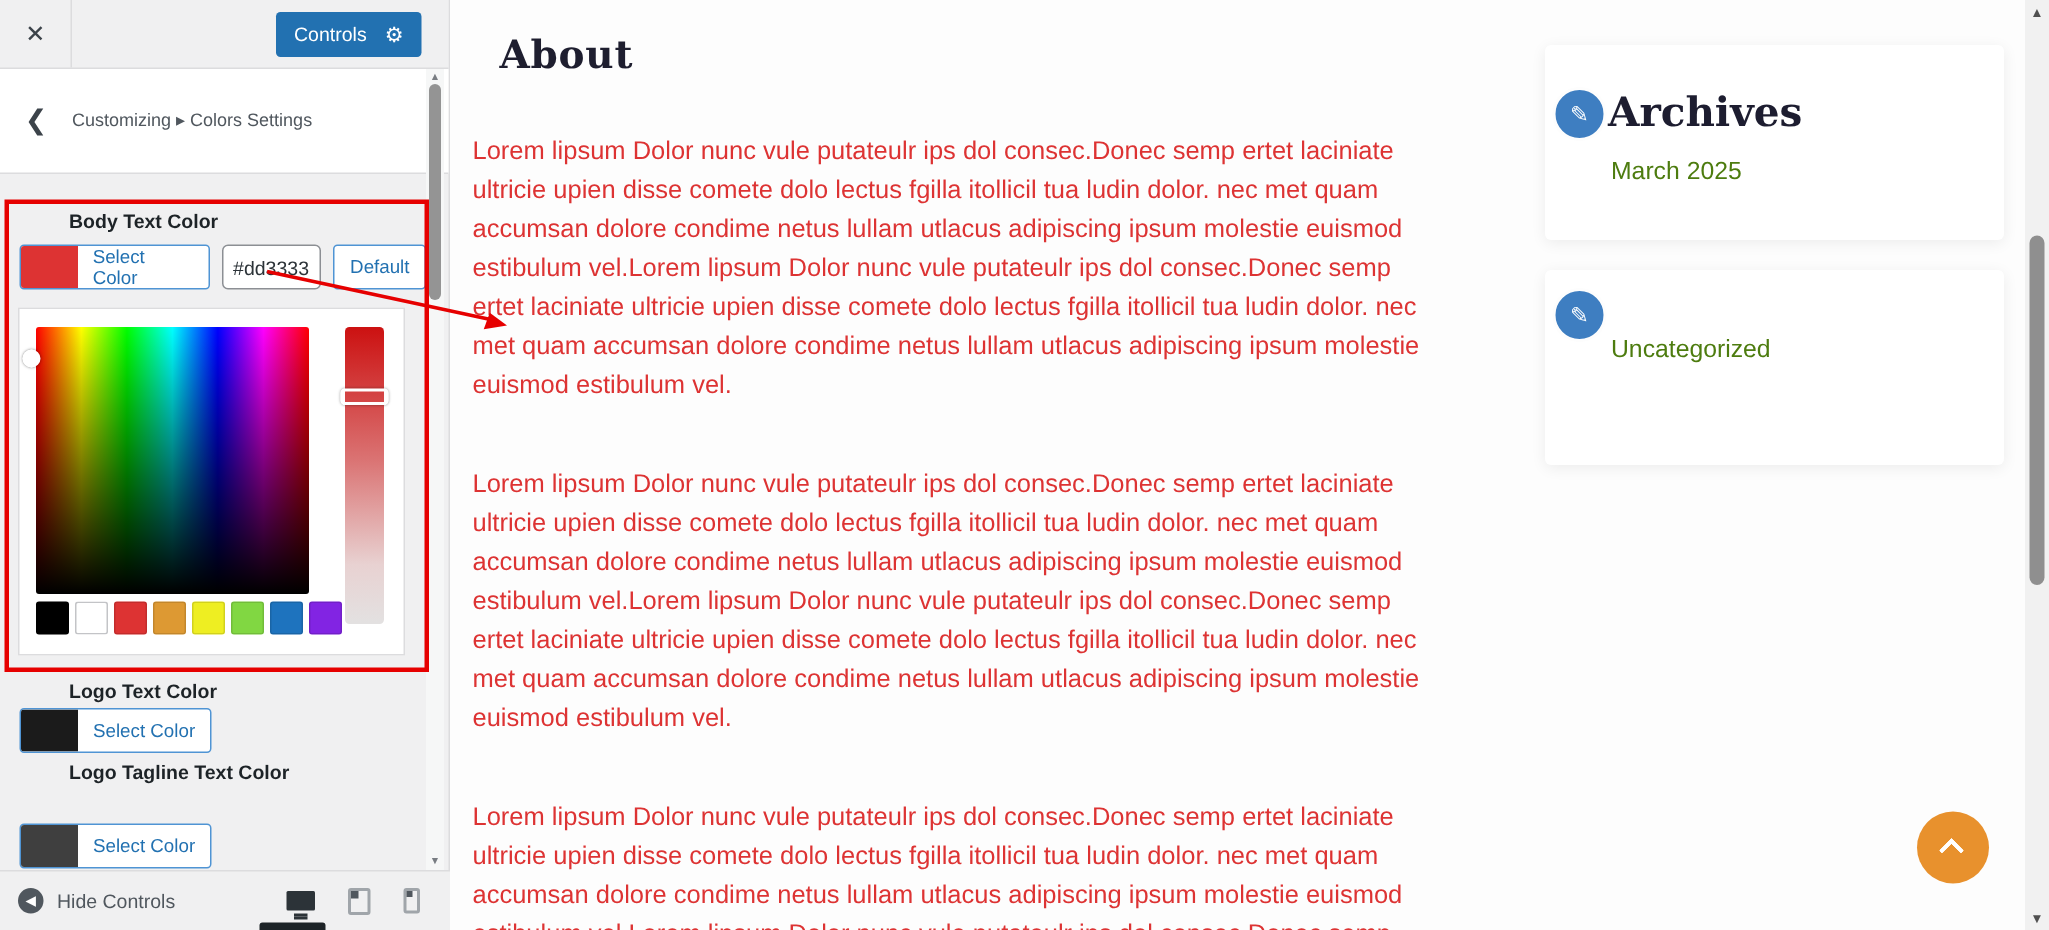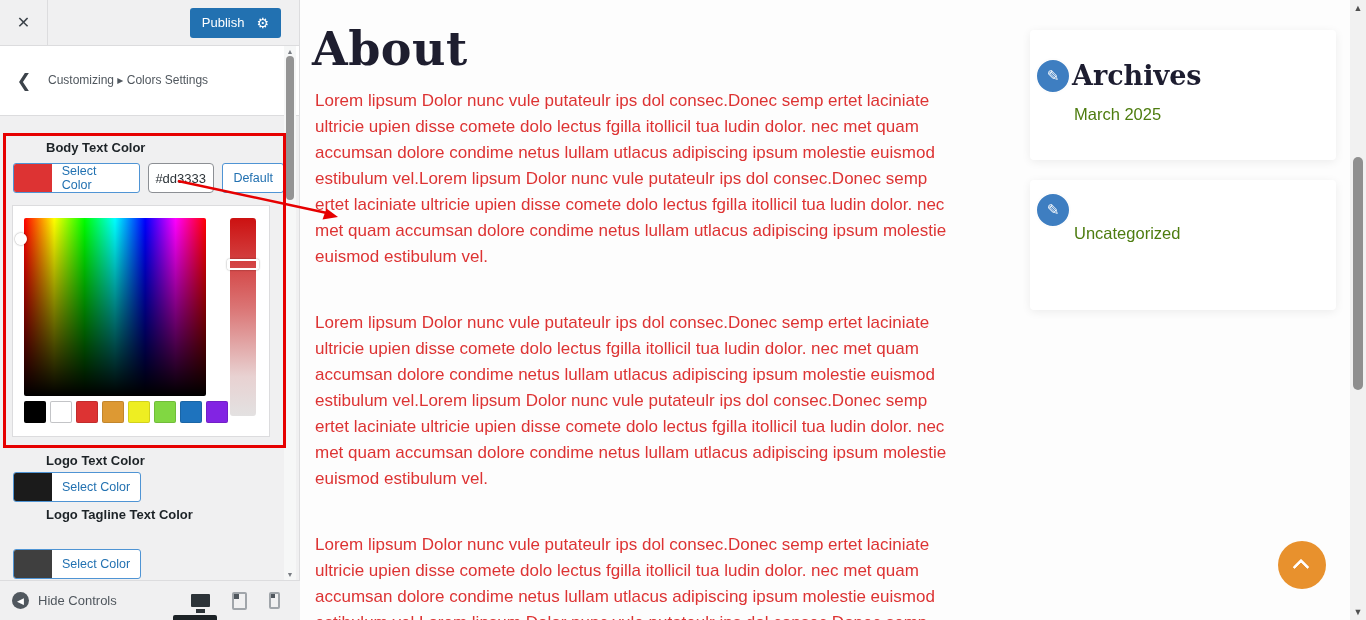--- a/index.html
+++ b/index.html
@@ -56,21 +56,21 @@
   .icon-desktop { width:19px; height:13px; background:#2c3338; border-radius:1px; position:relative; }
   .icon-desktop::after { content:""; position:absolute; left:5px; bottom:-4px; width:9px; height:2px; background:#2c3338; box-shadow:0 2px 0 #2c3338; }
   .icon-tablet { width:15px; height:18px; border:2px solid #a0a5aa; border-radius:2px; position:relative; }
   .icon-tablet::before { content:""; position:absolute; left:0; top:0; width:5px; height:5px; background:#50575e; }
   .icon-mobile { width:11px; height:17px; border:2px solid #a0a5aa; border-radius:2px; position:relative; }
   .icon-mobile::before { content:""; position:absolute; left:0; top:0; width:4px; height:4px; background:#50575e; }
   .active-device-bar { position:absolute; left:173px; bottom:0; width:44px; height:5px; background:#1d2327; border-radius:2px 2px 0 0; }
 
   
   .preview { position:absolute; left:300px; top:0; width:1050px; height:620px; background:#fdfdfd; overflow:hidden; }
-  .page-title { font-family:"DejaVu Serif","Liberation Serif",serif; font-size:46px; font-weight:bold; color:#1e1e2f; margin:22px 0 0 12px; letter-spacing:0.5px; }
+  .page-title { font-family:"DejaVu Serif","Liberation Serif",serif; font-size:26px; font-weight:bold; color:#1e1e2f; margin:22px 0 0 33px; letter-spacing:0.5px; }
   .content-col { position:absolute; left:15px; top:88px; width:650px; }
   .content-col p { font-size:17px; line-height:26px; color:#dd3333; margin-bottom:40px; }
 
   .widget-col { position:absolute; left:730px; top:30px; width:306px; }
   .widget-card { position:relative; background:#fff; border-radius:4px; box-shadow:0 2px 10px rgba(0,0,0,0.07); padding:30px 28px 0 34px; height:130px; margin-bottom:20px; }
   .widget-head { display:flex; align-items:center; }
   .pencil-badge { position:absolute; left:5px; width:36px; height:36px; border-radius:50%; background:#3e7ec1; border:2px solid #fdfdfd; color:#fff; display:flex; align-items:center; justify-content:center; font-size:15px; }
   .widget-title { font-family:"DejaVu Serif","Liberation Serif",serif; font-size:27px; font-weight:bold; color:#1d1d30; margin-left:8px; }
   .widget-link { display:block; margin:14px 0 0 10px; font-size:16.5px; color:#4d7c0f; text-decoration:none; cursor:pointer; }
 
@@ -85,21 +85,21 @@
   .annotation-arrow { position:absolute; left:0; top:0; width:1366px; height:620px; z-index:9; pointer-events:none; }
 </style>
 </head>
 <body>
 
 <div class="customizer">
 
   <div class="topbar">
     <div class="close-btn">✕</div>
     <button class="publish-btn">
-      <span>Publish</span>
+      <span>Controls</span>
       <span class="publish-gear">⚙</span>
     </button>
   </div>
 
   <div class="section-header">
     <div class="back-btn">❮</div>
     <div class="section-titles">
       <div class="breadcrumb">Customizing ▸ Colors Settings</div>
     </div>
   </div>

